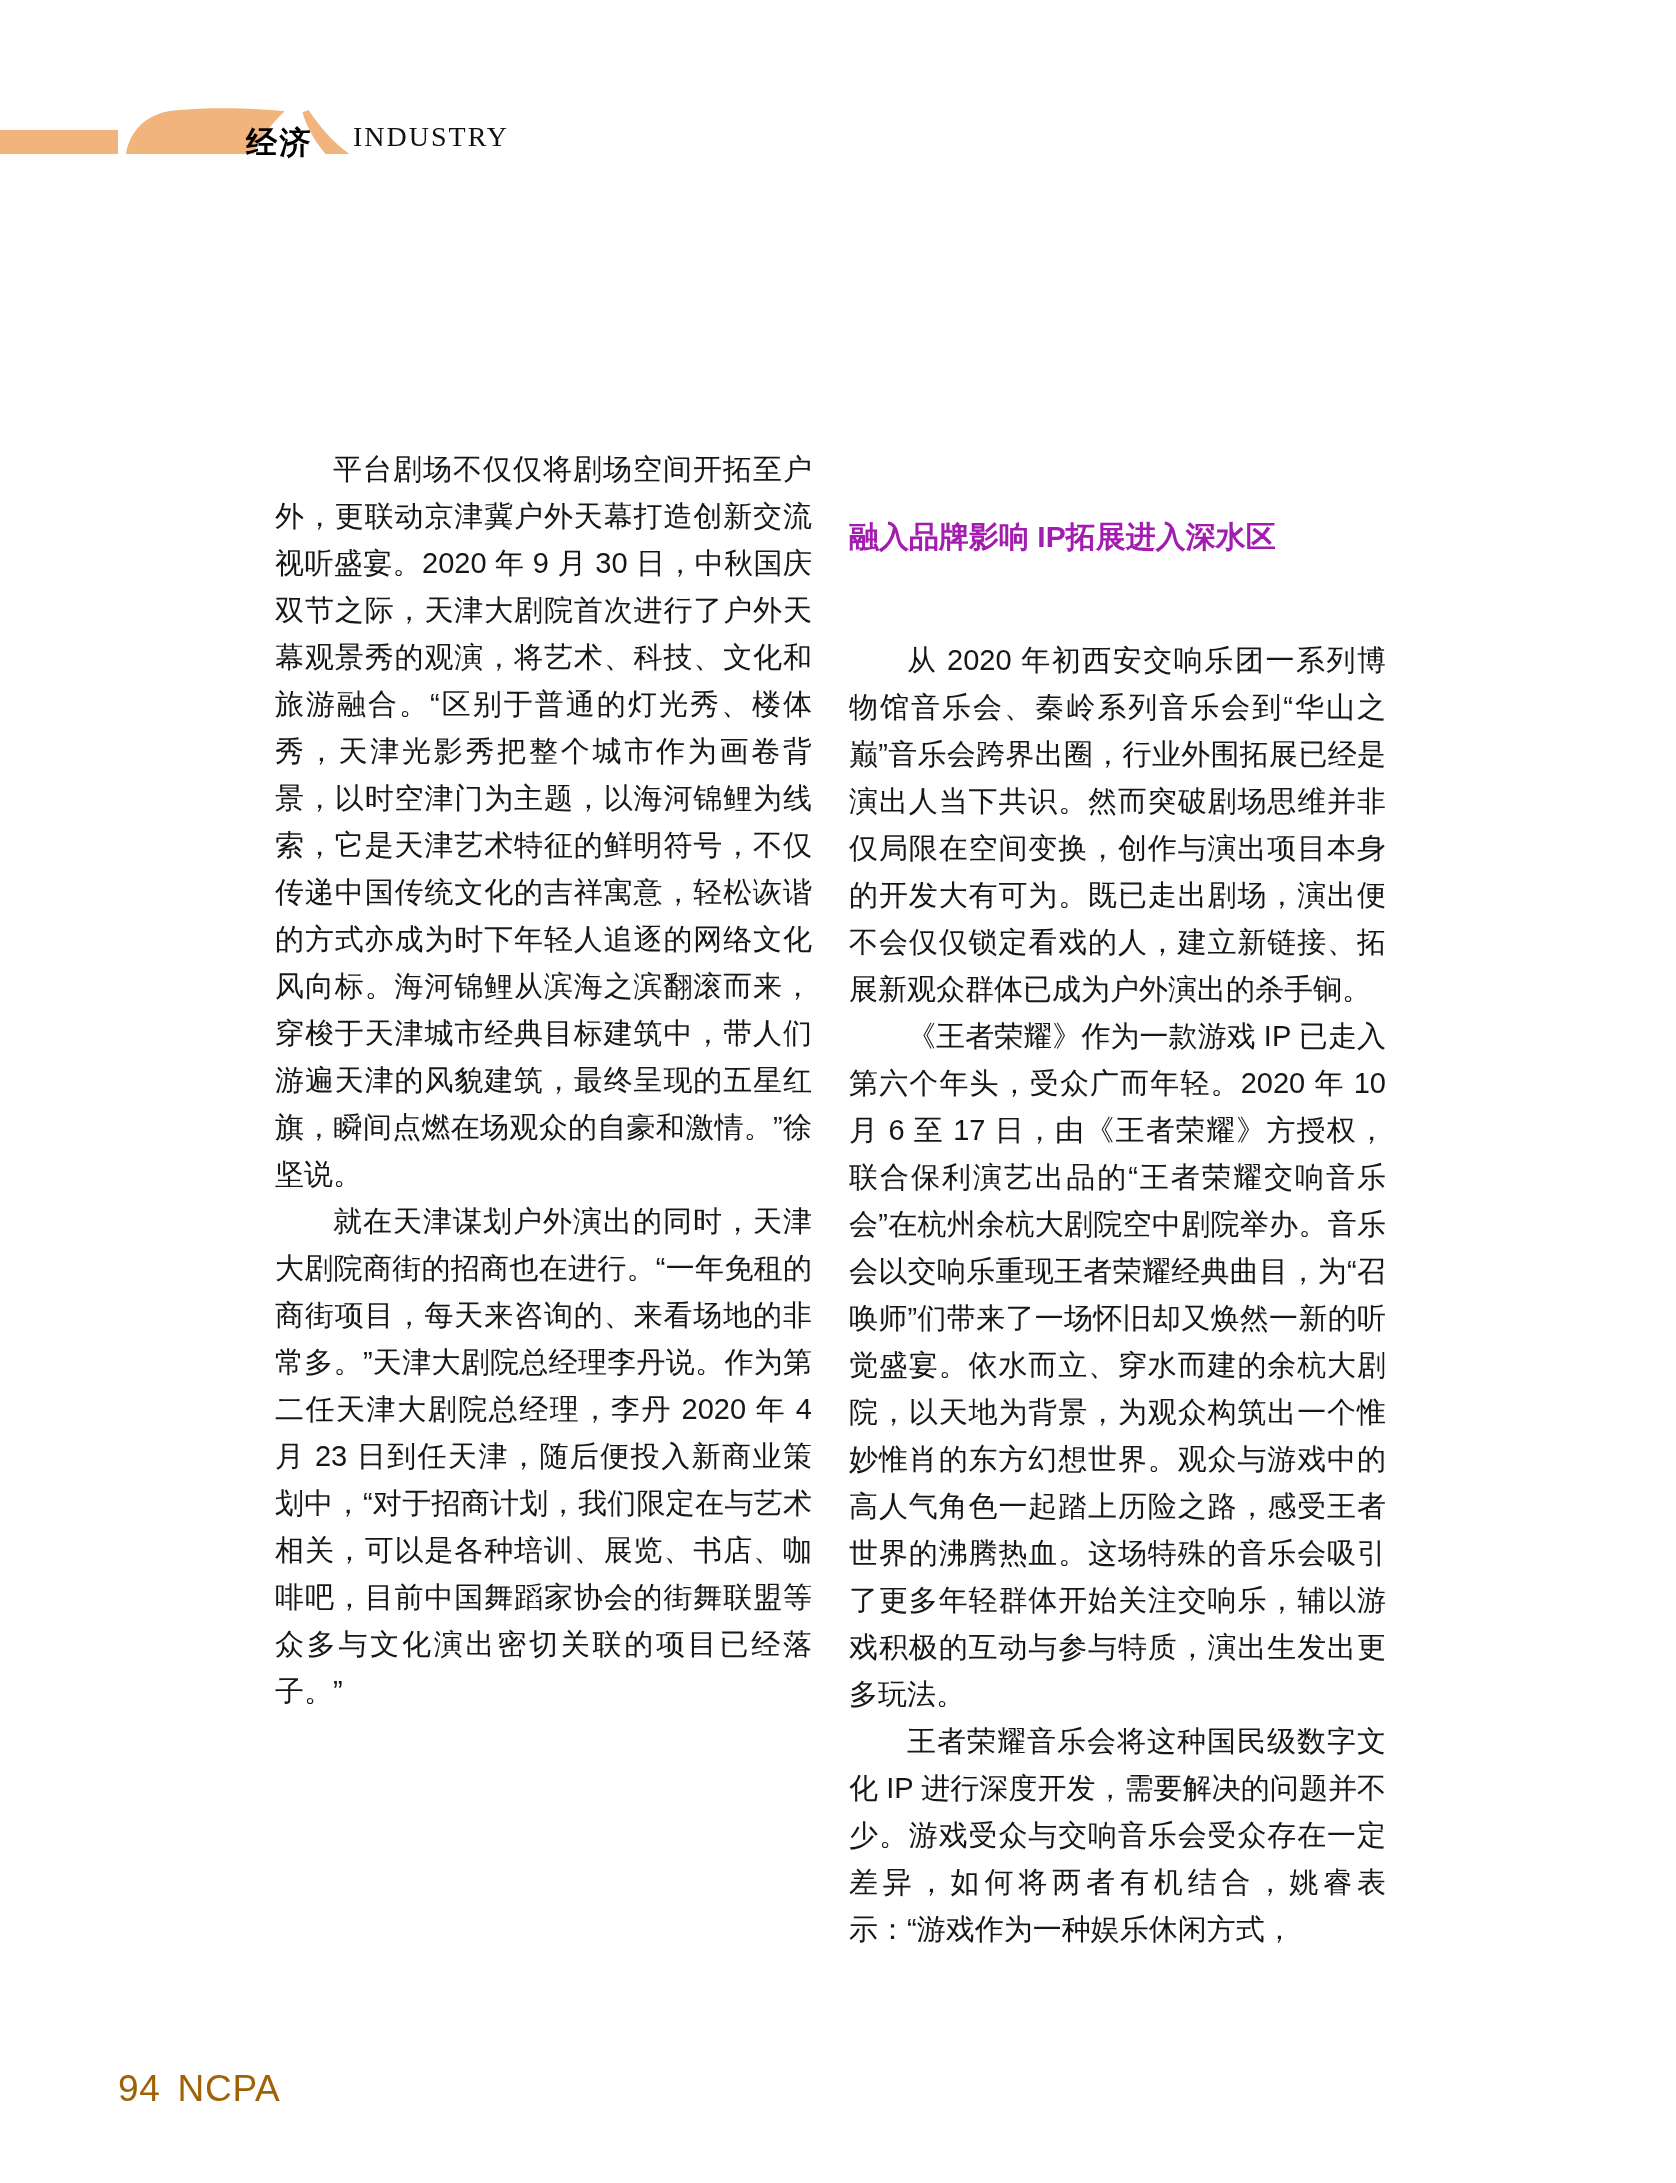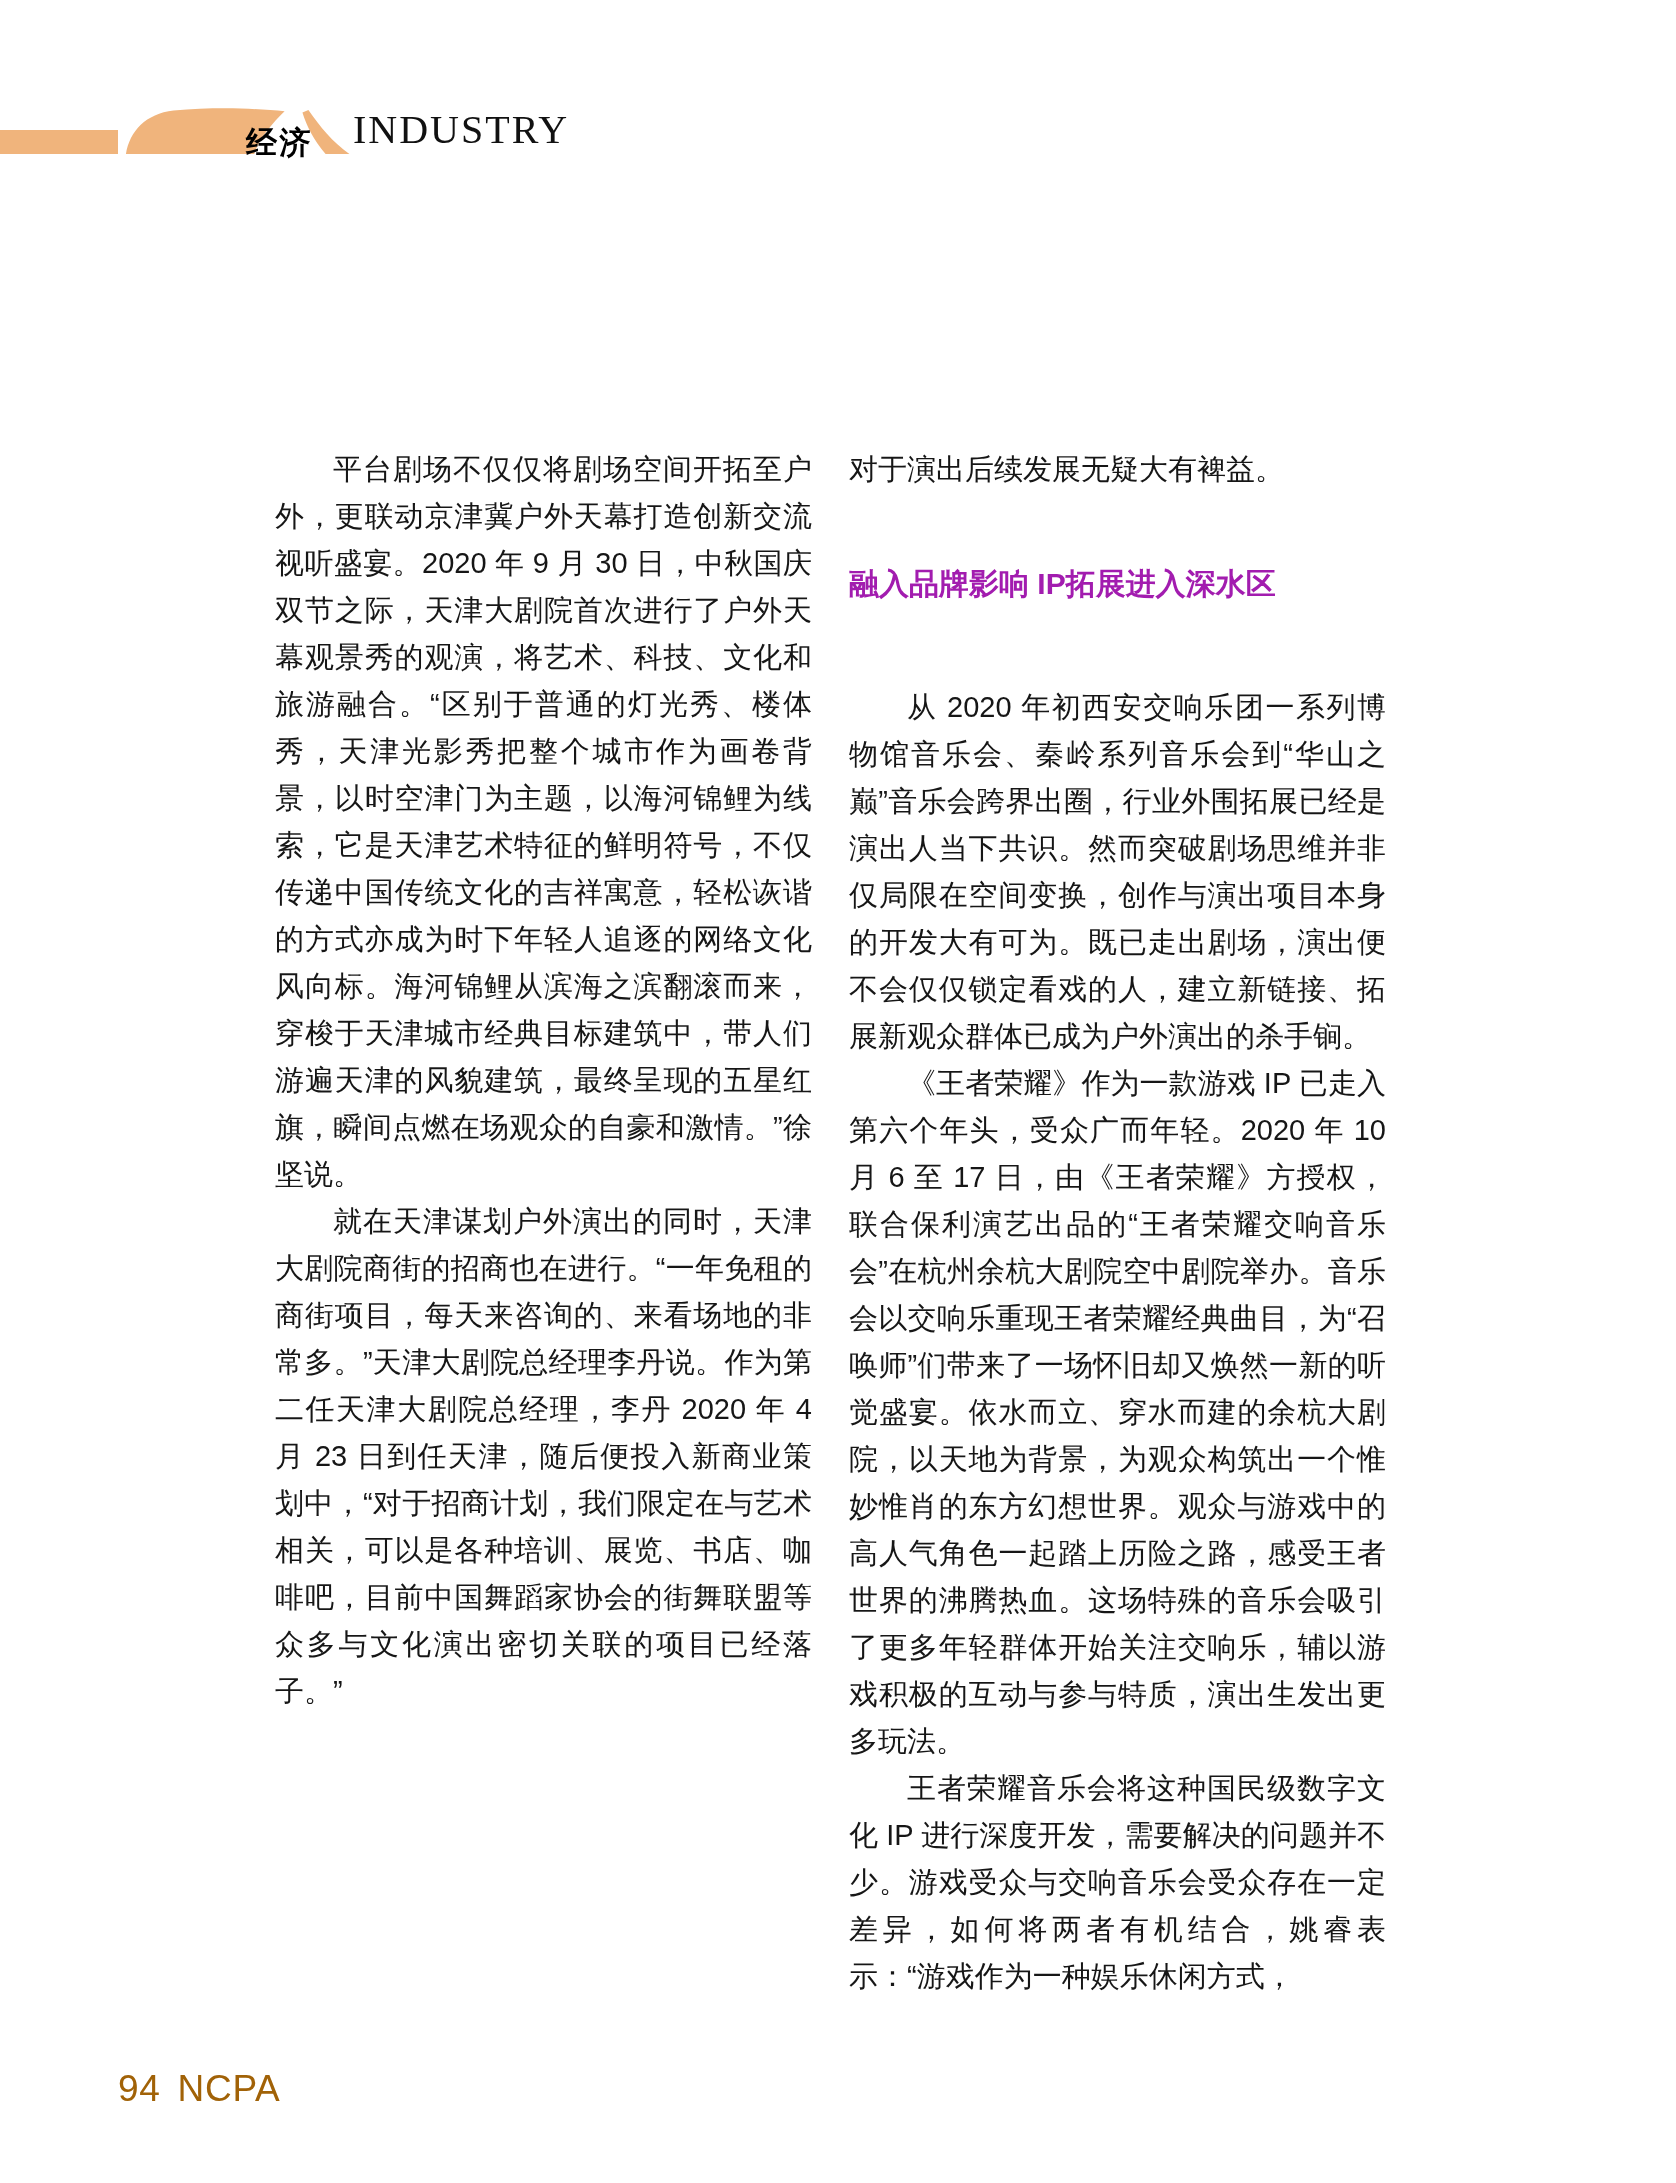--- a/index.html
+++ b/index.html
@@ -38,23 +38,23 @@
     top: 127px;
     font-size: 31px;
     font-weight: bold;
     letter-spacing: 2.6px;
     color: #000000;
     line-height: 1;
   }
   .header-section-en {
     position: absolute;
     left: 353px;
-    top: 110px;
+    top: 123px;
     font-family: "Liberation Serif", serif;
-    font-size: 40px;
+    font-size: 28px;
     letter-spacing: 2px;
     color: #111111;
     line-height: 1;
   }
 
   
   .column {
     position: absolute;
     top: 446px;
     font-size: 29px;
@@ -115,21 +115,20 @@
   <div class="header-section-cn">经济</div>
   <div class="header-section-en">INDUSTRY</div>
 
   <div class="column col-left">
     <p class="indent">平台剧场不仅仅将剧场空间开拓至户外，更联动京津冀户外天幕打造创新交流视听盛宴。2020 年 9 月 30 日，中秋国庆双节之际，天津大剧院首次进行了户外天幕观景秀的观演，将艺术、科技、文化和旅游融合。“区别于普通的灯光秀、楼体秀，天津光影秀把整个城市作为画卷背景，以时空津门为主题，以海河锦鲤为线索，它是天津艺术特征的鲜明符号，不仅传递中国传统文化的吉祥寓意，轻松诙谐的方式亦成为时下年轻人追逐的网络文化风向标。海河锦鲤从滨海之滨翻滚而来，穿梭于天津城市经典目标建筑中，带人们游遍天津的风貌建筑，最终呈现的五星红旗，瞬间点燃在场观众的自豪和激情。”徐坚说。</p>
     <p class="indent">就在天津谋划户外演出的同时，天津大剧院商街的招商也在进行。“一年免租的商街项目，每天来咨询的、来看场地的非常多。”天津大剧院总经理李丹说。作为第二任天津大剧院总经理，李丹 2020 年 4 月 23 日到任天津，随后便投入新商业策划中，“对于招商计划，我们限定在与艺术相关，可以是各种培训、展览、书店、咖啡吧，目前中国舞蹈家协会的街舞联盟等众多与文化演出密切关联的项目已经落子。”</p>
 
   </div>
 
   <div class="column col-right">
-    <p>对于演出后续发展无疑大有裨益。</p>
     <p class="col-heading">融入品牌影响 IP拓展进入深水区</p>
     <p class="indent">从 2020 年初西安交响乐团一系列博物馆音乐会、秦岭系列音乐会到“华山之巅”音乐会跨界出圈，行业外围拓展已经是演出人当下共识。然而突破剧场思维并非仅局限在空间变换，创作与演出项目本身的开发大有可为。既已走出剧场，演出便不会仅仅锁定看戏的人，建立新链接、拓展新观众群体已成为户外演出的杀手锏。</p>
     <p class="indent">《王者荣耀》作为一款游戏 IP 已走入第六个年头，受众广而年轻。2020 年 10 月 6 至 17 日，由《王者荣耀》方授权，联合保利演艺出品的“王者荣耀交响音乐会”在杭州余杭大剧院空中剧院举办。音乐会以交响乐重现王者荣耀经典曲目，为“召唤师”们带来了一场怀旧却又焕然一新的听觉盛宴。依水而立、穿水而建的余杭大剧院，以天地为背景，为观众构筑出一个惟妙惟肖的东方幻想世界。观众与游戏中的高人气角色一起踏上历险之路，感受王者世界的沸腾热血。这场特殊的音乐会吸引了更多年轻群体开始关注交响乐，辅以游戏积极的互动与参与特质，演出生发出更多玩法。</p>
     <p class="indent">王者荣耀音乐会将这种国民级数字文化 IP 进行深度开发，需要解决的问题并不少。游戏受众与交响音乐会受众存在一定差异，如何将两者有机结合，姚睿表示：“游戏作为一种娱乐休闲方式，</p>
   </div>
 
   <div class="footer">
     <span class="page-num">94</span><span>NCPA</span>
   </div>
 

